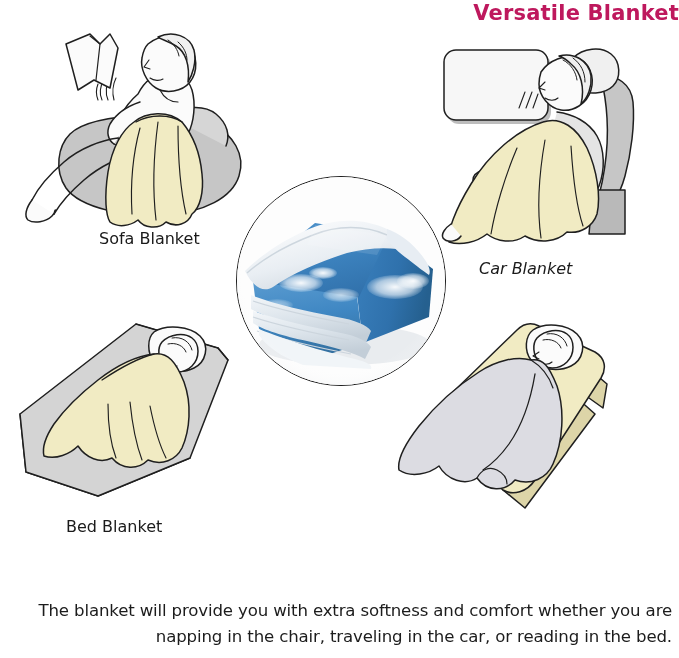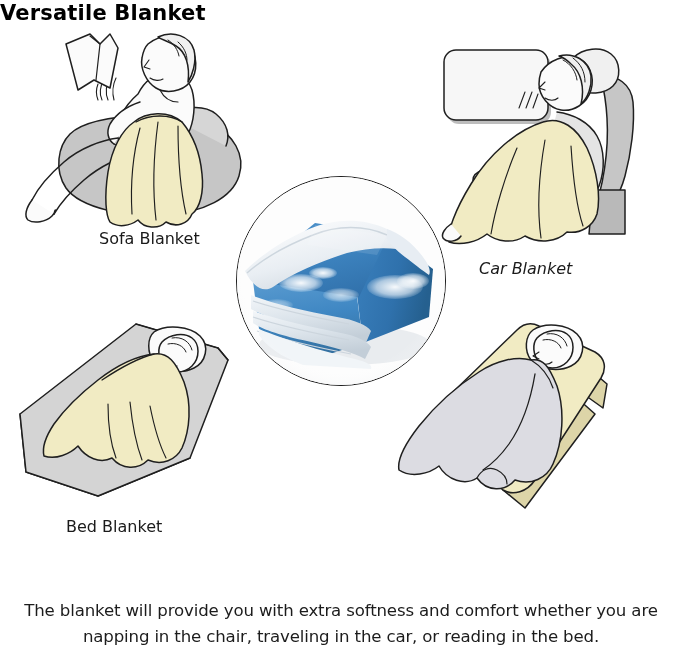--- a/index.html
+++ b/index.html
@@ -16,26 +16,26 @@
     font-family: "Liberation Sans", sans-serif;
     -webkit-font-smoothing: antialiased;
   }
 
   
   .title {
     position: absolute;
     left: 0;
     top: 1px;
     width: 679px;
-    text-align: left;
+    text-align: right;
     font-family: "DejaVu Sans", sans-serif;
     font-size: 21px;
     font-weight: 700;
     letter-spacing: 0.2px;
-    color: #000000;
+    color: #be185d;
   }
 
   
   .label {
     position: absolute;
     font-family: "DejaVu Sans", sans-serif;
     font-size: 16px;
     font-weight: 400;
     color: #1a1a1a;
     white-space: nowrap;
@@ -48,21 +48,21 @@
   
   .caption {
     position: absolute;
     left: 10px;
     top: 598px;
     width: 662px;
     font-family: "DejaVu Sans", sans-serif;
     font-size: 16.6px;
     line-height: 26px;
     color: #1c1c1c;
-    text-align: center;
+    text-align: right;
     letter-spacing: -0.15px;
   }
 
   
   .scene { position: absolute; }
   .scene svg { display: block; overflow: visible; }
 
   #scene-sofa  { left: 18px;  top: 22px;  width: 272px; height: 202px; }
   #scene-car   { left: 425px; top: 30px;  width: 250px; height: 222px; }
   #scene-bed   { left: 4px;   top: 318px; width: 268px; height: 190px; }

